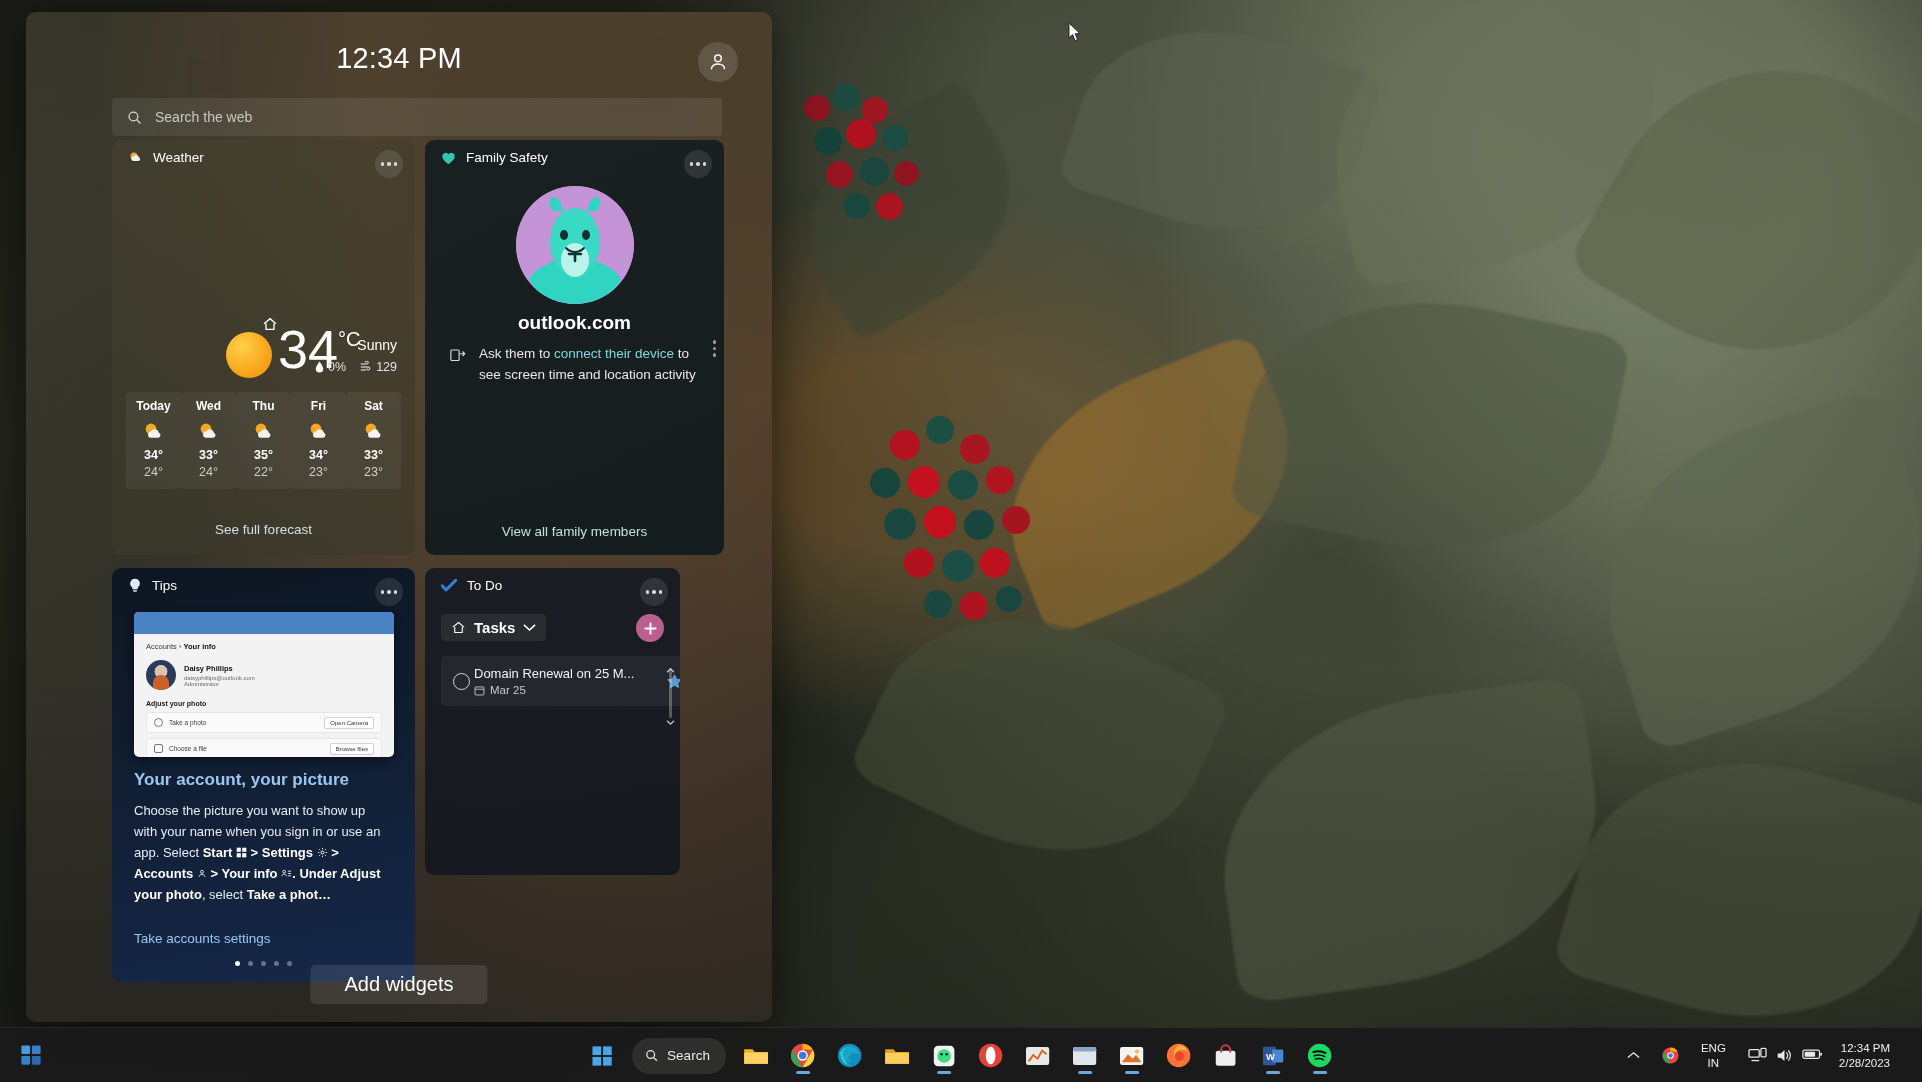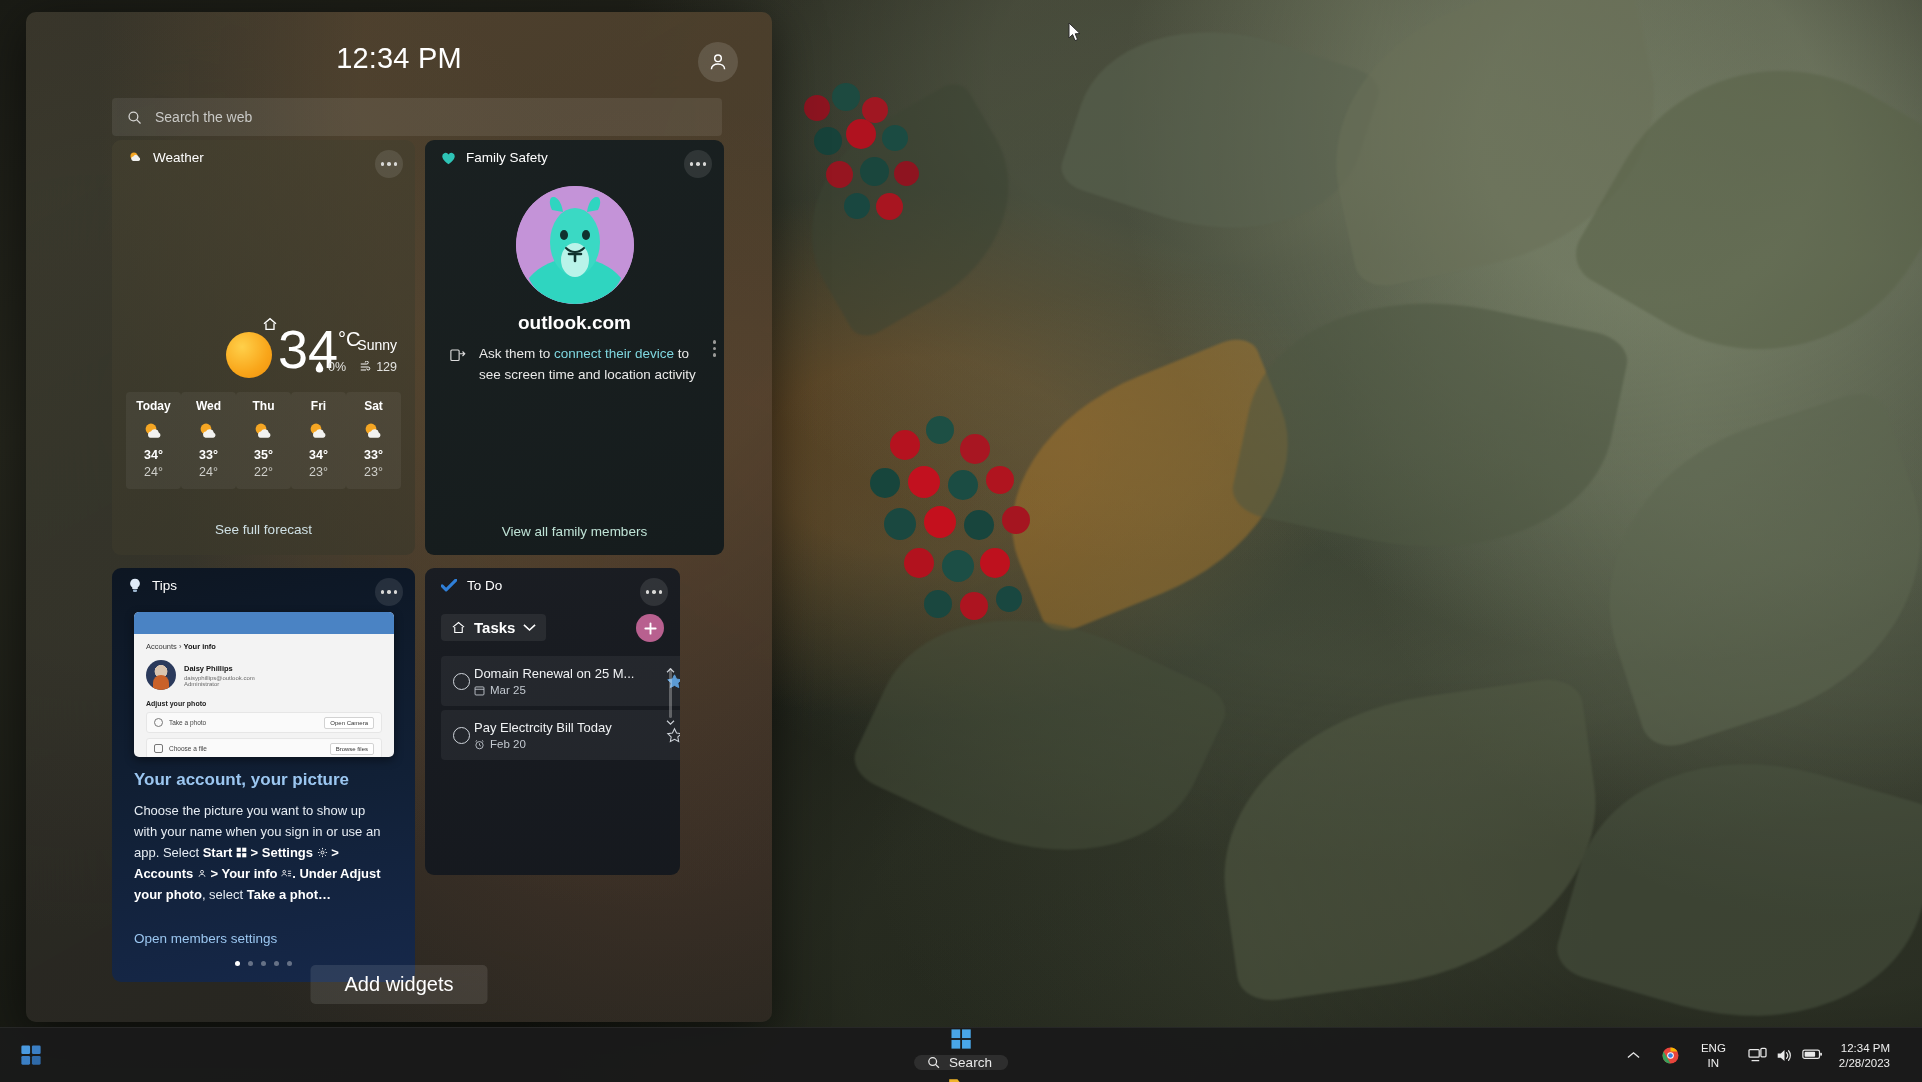--- a/index.html
+++ b/index.html
@@ -260,21 +260,21 @@
     background: rgba(26,26,26,0.96);
     border-top: 1px solid rgba(255,255,255,0.06);
   }
   .tb-widgets-left {
     position:absolute; left:10px; top:50%; transform:translateY(-50%);
     width:42px; height:38px; display:flex; align-items:center; justify-content:center;
     cursor:pointer; border-radius:4px;
   }
   .tb-center {
     position:absolute; left:50%; transform:translateX(-50%);
-    top:0; height:55px; display:flex; align-items:center; gap:5px;flex-direction:column;
+    top:0; height:55px; display:flex; align-items:center; gap:5px;
   }
   .tb-icon {
     width:42px; height:42px; border-radius:5px;
     display:flex; align-items:center; justify-content:center;
     position:relative; cursor:pointer;
   }
   .tb-icon .underline {
     position:absolute; bottom:3px; left:50%; transform:translateX(-50%);
     width:14px; height:3px; border-radius:2px; background:#6aa9e0;
   }
@@ -578,21 +578,21 @@
           <circle cx="12" cy="8" r="3.6"></circle>
             <path d="M5 20c0-3.6 3-5.8 7-5.8s7 2.2 7 5.8"></path>
         </svg><b> &gt; </b><b>Your info</b>
         <svg width="11" height="11" viewBox="0 0 24 24" fill="none" stroke="#fff" stroke-width="1.8" style="vertical-align:-1px">
           <circle cx="7" cy="8" r="3"></circle>
             <path d="M2 18c0-3 2.3-4.6 5-4.6s5 1.6 5 4.6"></path>
           <path d="M15 7h7M15 12h7M15 17h7"></path>
         </svg><b>. Under </b><b>Adjust your photo</b><span>, select </span><b>Take a phot…</b>
       </div>
 
-      <div class="tip-link">Open members settings</div>
+      <div class="tip-link">Take accounts settings</div>
       <div class="tip-dots">
         <i class="on"></i>
         <i></i>
         <i></i>
         <i></i>
         <i></i>
       </div>
     </div>
 
     <div class="card" id="todo">
@@ -635,37 +635,20 @@
                   <path d="M1.5 6.2h13"></path>
               </svg>
               <span>Mar 25</span>
             </div>
           </div>
           <svg class="td-star" viewBox="0 0 24 24" fill="#5b9bd5" stroke="#5b9bd5" stroke-width="1.4">
             <path d="M12 2.6l2.9 6 6.6.9-4.8 4.6 1.2 6.5L12 17.5 6.1 20.6l1.2-6.5L2.5 9.5l6.6-.9z"></path>
           </svg>
         </div>
 
-        <div class="td-item">
-          <div class="td-circle"></div>
-          <div class="td-txt">
-            <div class="t">Pay Electrcity Bill Today</div>
-            <div class="d">
-              <svg width="11" height="11" viewBox="0 0 16 16" fill="none" stroke="#c3c9d0" stroke-width="1.3">
-                <circle cx="8" cy="9" r="5.3"></circle>
-                  <path d="M8 6.3V9l2 1.3"></path>
-                <path d="M2.4 3.6 4.4 2M13.6 3.6 11.6 2"></path>
-              </svg>
-              <span>Feb 20</span>
-            </div>
-          </div>
-          <svg class="td-star" viewBox="0 0 24 24" fill="none" stroke="#cfd4da" stroke-width="1.5">
-            <path d="M12 2.6l2.9 6 6.6.9-4.8 4.6 1.2 6.5L12 17.5 6.1 20.6l1.2-6.5L2.5 9.5l6.6-.9z"></path>
-          </svg>
-        </div>
 
       </div>
 
       <div class="td-scroll">
         <svg width="9" height="7" viewBox="0 0 10 8" fill="none" stroke="#c9ced4" stroke-width="1.4">
             <path d="M1 6 5 2l4 4"></path>
           </svg>
         <div class="track"></div>
         <svg width="9" height="7" viewBox="0 0 10 8" fill="none" stroke="#c9ced4" stroke-width="1.4" style="position:absolute;left:0;bottom:0">
             <path d="M1 2 5 6l4-4"></path>

